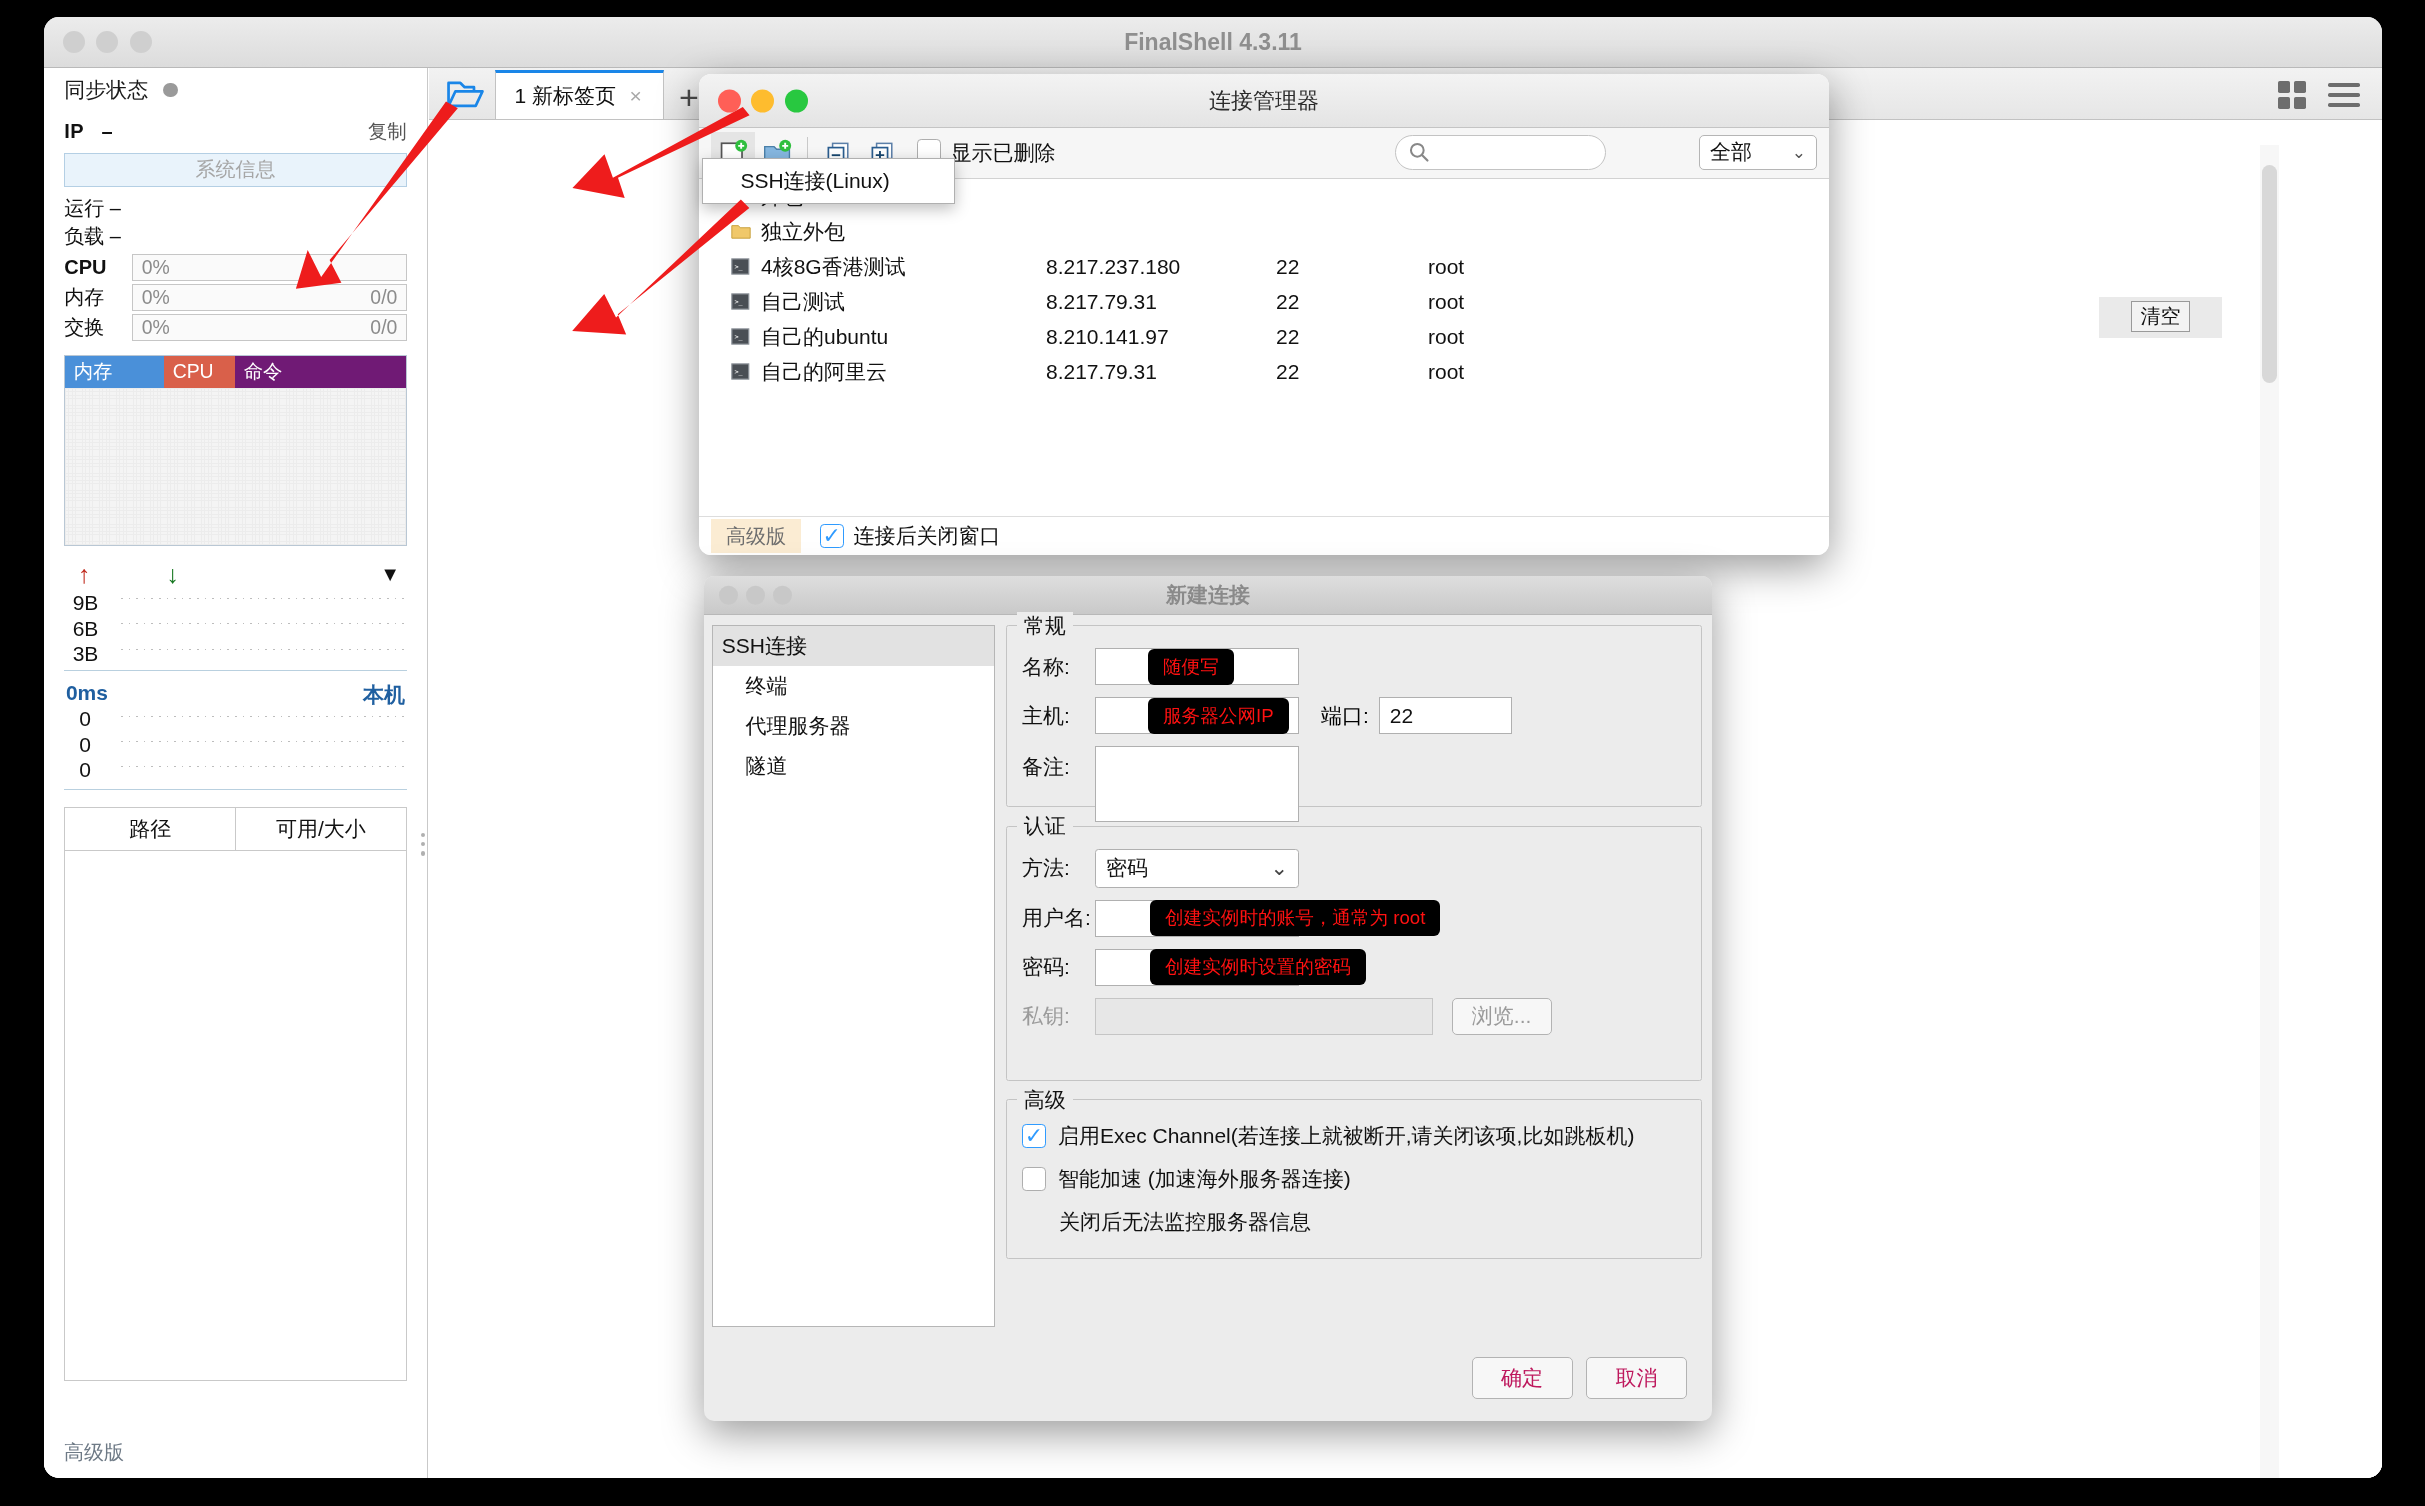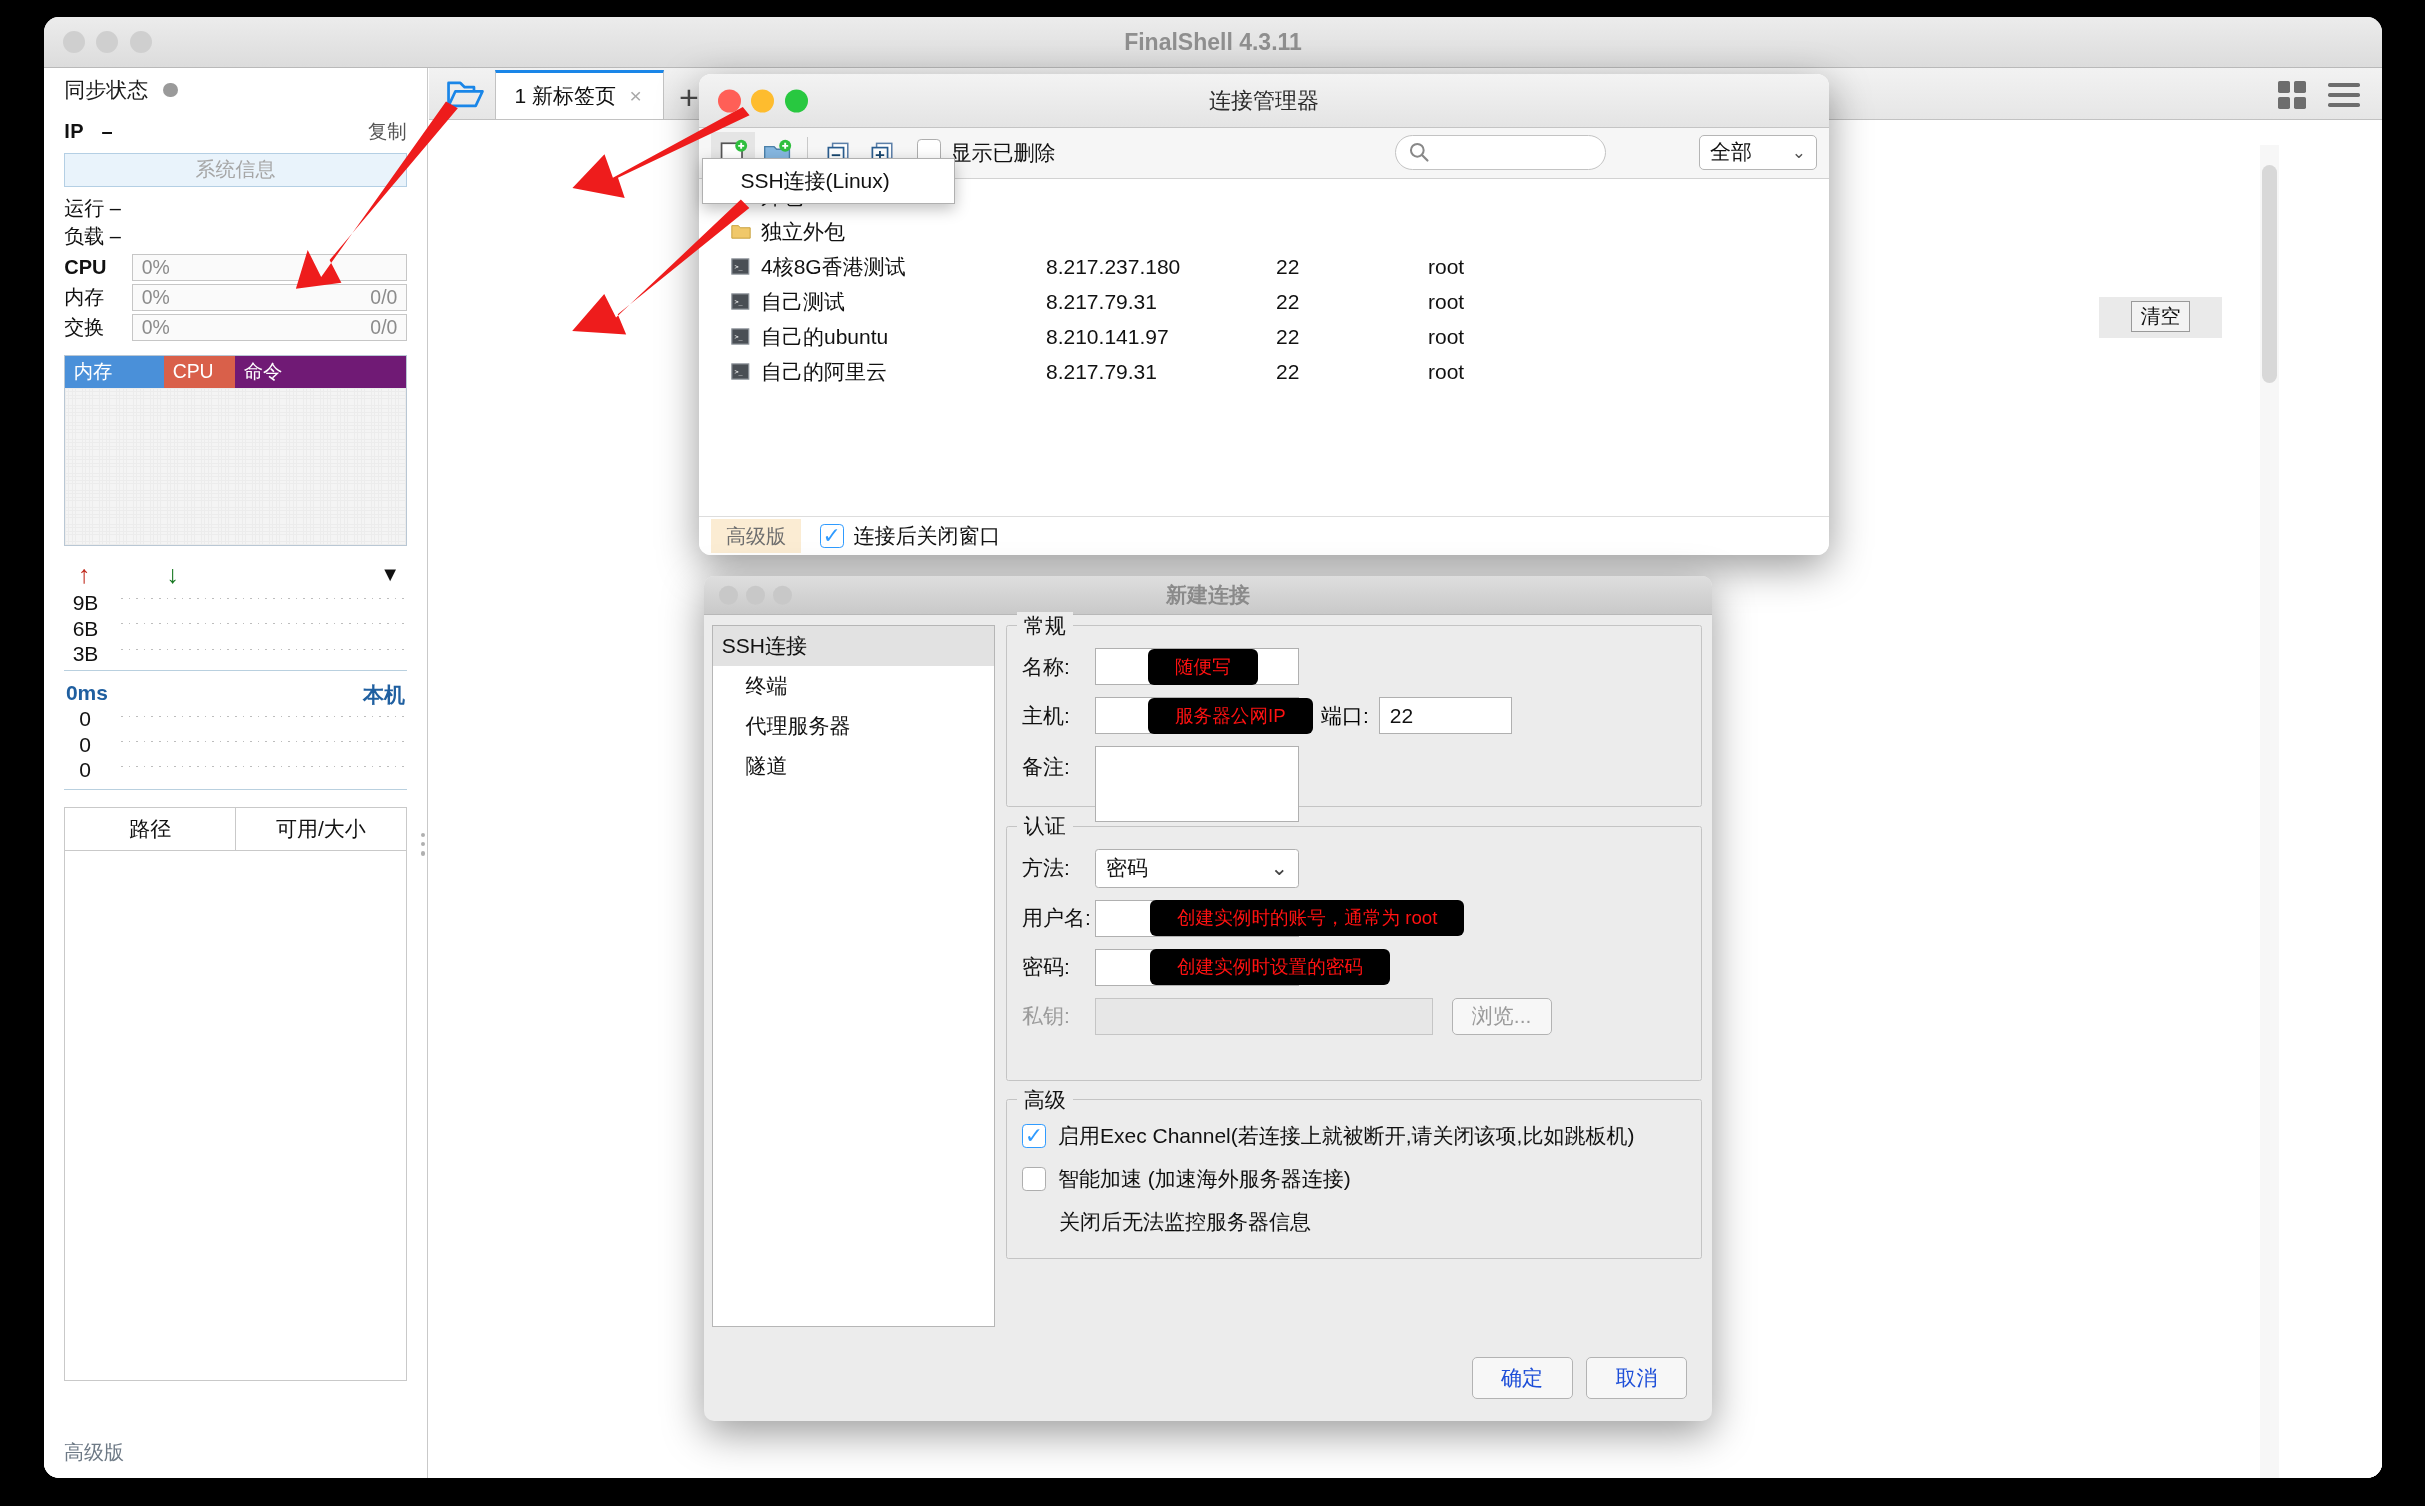--- a/index.html
+++ b/index.html
@@ -258,30 +258,30 @@
   .fieldset { border: 0.8px solid #c4c4c4; border-radius: 2.5px; position: relative; padding: 22px 15px 15px 15px; margin-bottom: 18.6px; }
   .legend { position: absolute; top: -14.4px; left: 10px; background: #ececec; padding: 0 6.8px; font-size: 21px; color: #111; }
   .frow { display: flex; align-items: center; margin-bottom: 12px; }
   .flabel { width: 73px; font-size: 21px; color: #111; }
   .flabel.dim { color: #9b9b9b; }
   .finput { height: 37px; background: #fff; border: 0.8px solid #b0b0b0; position: relative; }
   .finput.dis { background: #e7e7e7; border-color: #c5c5c5; }
   .badge {
     position: absolute; top: 50%; transform: translateY(-50%);
     background: #000; color: #f11; font-size: 18.6px;
-    padding: 5px 27px; border-radius: 6px; white-space: nowrap;
+    padding: 5px 15px; border-radius: 6px; white-space: nowrap;
   }
   .select {
     height: 39px; background: #fff; border: 0.8px solid #b0b0b0; border-radius: 3.4px;
     display: flex; align-items: center; justify-content: space-between; padding: 0 10px;
     font-size: 21px; color: #111; gap: 8px;
   }
   .btn {
     background: #f7f7f7; border: 0.8px solid #b3b3b3; border-radius: 5px;
-    font-size: 21px; color: #1d4ed8; display:flex; align-items:center; justify-content:center;
+    font-size: 21px; color: #be185d; display:flex; align-items:center; justify-content:center;
   }
   .btn.dim { color: #9b9b9b; }
   .adv-line { display: flex; align-items: center; gap: 12px; font-size: 21px; color: #111; margin-bottom: 15px; }
   #adv-note { font-size: 21px; color: #111; padding-left: 37px; }
   #nc-buttons { position: absolute; right: 15px; bottom: 12px; display: flex; gap: 13.5px; }
   #nc-buttons .btn { width: 101px; height: 42px; }
 
   
   .arrow { position: absolute; z-index: 50; pointer-events: none; }
 </style>

